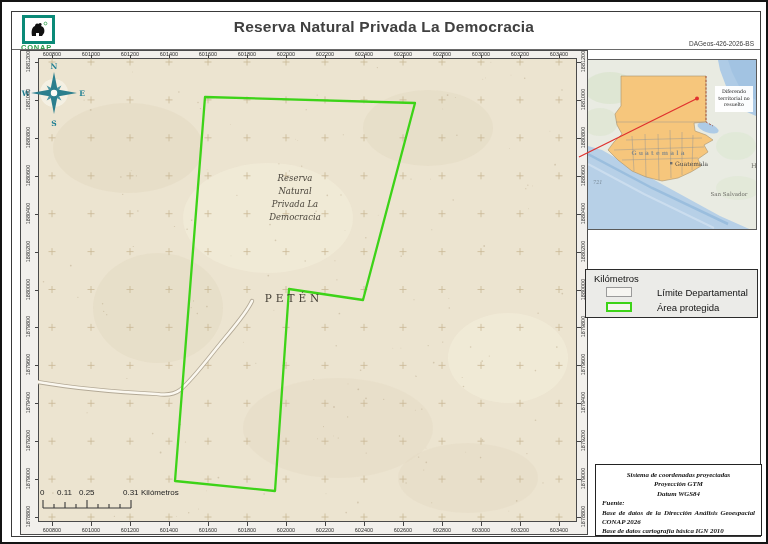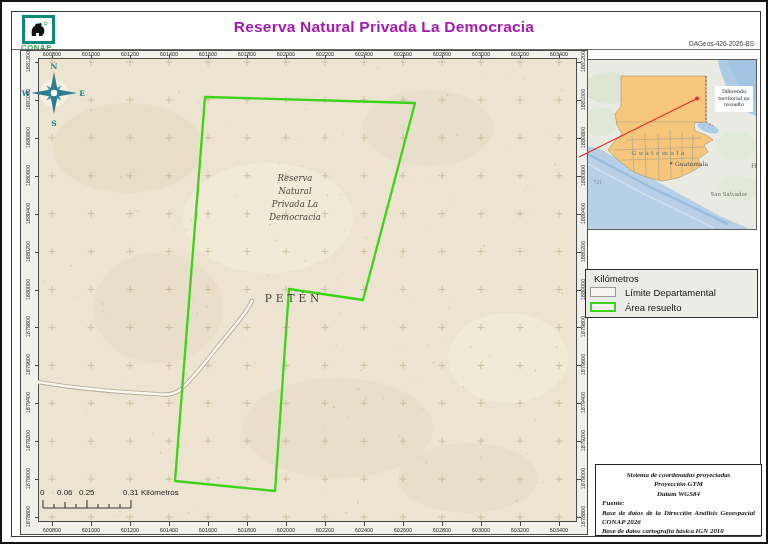--- a/index.html
+++ b/index.html
@@ -27,21 +27,21 @@
   .tick{position:absolute;background:#444;}
   
   .scalebar{position:absolute;left:38px;top:486px;width:175px;height:22px;font-size:8px;color:#222;}
   .scalebar span{position:absolute;top:0;}
   
   .inset{position:absolute;left:585px;top:57px;width:168px;height:169px;border:1px solid #5a5a5a;
          background:#e9ebe2;box-sizing:content-box;}
   .legend{position:absolute;left:583px;top:267px;width:173px;height:49px;background:#ebebe8;
           border:1.5px solid #2b2b2b;box-sizing:border-box;}
   .legend-title{position:absolute;left:8px;top:3px;font-size:9.5px;color:#111;}
-  .legend-row{position:absolute;left:4px;height:12px;display:flex;align-items:center;gap:9px;text-align:center;}
+  .legend-row{position:absolute;left:20px;height:12px;display:flex;align-items:center;gap:25px;text-align:center;}
   .sw{width:26px;height:10px;box-sizing:border-box;background:#f6f5f1;}
   .sw-gray{border:1px solid #9a9a9a;}
   .sw-green{border:2px solid #3dd318;}
   .legend-label{font-size:9.5px;color:#111;white-space:nowrap;}
   .credits{position:absolute;left:593px;top:462px;width:167px;height:72px;border:1.3px solid #222;
            background:#fff;box-sizing:border-box;padding:5px 6px 0 6px;
            font-family:"Liberation Serif",serif;font-style:italic;font-weight:bold;
            font-size:6.9px;line-height:9.4px;color:#111;}
   .credits .c{text-align:center;}
   .credits .j{text-align:justify;text-align-last:justify;}
@@ -53,21 +53,21 @@
 <div class="page">
   <div class="frame"></div>
 
   <div class="logo-box">
     <svg width="21" height="17" viewBox="0 0 21 17">
       <path d="M4,15 C3,10 4,6 7,5 C7,3 9,2 10,3 L12,2 C14,2 14,4 13,5 C16,6 17,9 16,12 L14,15 L11,15 L11,12 L8,12 L8,15 Z" fill="#111"></path>
       <circle cx="17.5" cy="2.5" r="1.4" fill="none" stroke="#2f9e49" stroke-width="0.8"></circle>
     </svg>
   </div>
   <div class="logo-text" style="color:#2f9e49;">CONAP</div>
-  <div class="title" style="color:#a21caf;">Reserva Natural Privada La Democracia</div>
+  <div class="title" style="color:#404040;">Reserva Natural Privada La Democracia</div>
   <div class="doccode">DAGeos-426-2026-BS</div>
   <div class="hdr-line"></div>
 
   <div class="strip" id="strip"></div>
   <div class="canvas"></div>
 
   <svg class="abs" id="map-svg" style="left:36px;top:56px;" width="539" height="464" viewBox="0 0 539 464">
 
     <g id="terrain">
       <ellipse cx="90" cy="90" rx="75" ry="45" fill="#e2d8bf" opacity="0.45"></ellipse>
@@ -252,21 +252,21 @@
     <polygon points="38,14 41.5,31.5 61,35 41.5,38.5 38,56 34.5,38.5 15,35 34.5,31.5" fill="#2b7f8e"></polygon>
     <circle cx="38" cy="35" r="4" fill="#fdfcf7" stroke="#2b7f8e" stroke-width="1.5"></circle>
     <text x="38" y="11" text-anchor="middle" font-size="7.5" font-weight="bold" fill="#1f7f93" font-family="Liberation Sans,sans-serif">N</text>
     <text x="66" y="38" text-anchor="middle" font-size="7.5" font-weight="bold" fill="#1f7f93" font-family="Liberation Sans,sans-serif">E</text>
     <text x="38" y="68" text-anchor="middle" font-size="7.5" font-weight="bold" fill="#1f7f93" font-family="Liberation Sans,sans-serif">S</text>
     <text x="10" y="38" text-anchor="middle" font-size="7.5" font-weight="bold" fill="#1f7f93" font-family="Liberation Sans,sans-serif">W</text>
   </svg>
 
   <div class="scalebar">
     <span style="left:0px;">0</span>
-    <span style="left:17px;">0.06</span>
+    <span style="left:17px;">0.11</span>
     <span style="left:39px;">0.25</span>
     <span style="left:83px;">0.31</span>
     <span style="left:101px;">Kilómetros</span>
     <svg class="abs" style="left:0;top:11px;" width="140" height="10" viewBox="0 0 140 10">
       <path d="M3,9 H91 M3,9 V1 M91,9 V1 M47,9 V1 M25,9 V3 M14,9 V5 M36,9 V5 M58,9 V5 M69,9 V5 M80,9 V5" stroke="#3a3a3a" stroke-width="1.1" fill="none"></path>
     </svg>
   </div>
 
   <div class="inset">
     <svg width="168" height="169" viewBox="0 0 168 169">
@@ -308,21 +308,21 @@
   </div>
 
   <div class="legend">
     <div class="legend-title">Kilómetros</div>
     <div class="legend-row" style="top:16px;">
       <div class="sw sw-gray"></div>
       <div class="legend-label">Límite Departamental</div>
     </div>
     <div class="legend-row" style="top:31px;">
       <div class="sw sw-green"></div>
-      <div class="legend-label">Área resuelto</div>
+      <div class="legend-label">Área protegida</div>
     </div>
   </div>
 
   <div class="credits">
     <div class="c">Sistema de coordenadas proyectadas</div>
     <div class="c">Proyección GTM</div>
     <div class="c">Datum WGS84</div>
     <div>Fuente:</div>
     <div class="j">Base de datos de la Dirección Análisis Geoespacial</div>
     <div>CONAP 2026</div>

